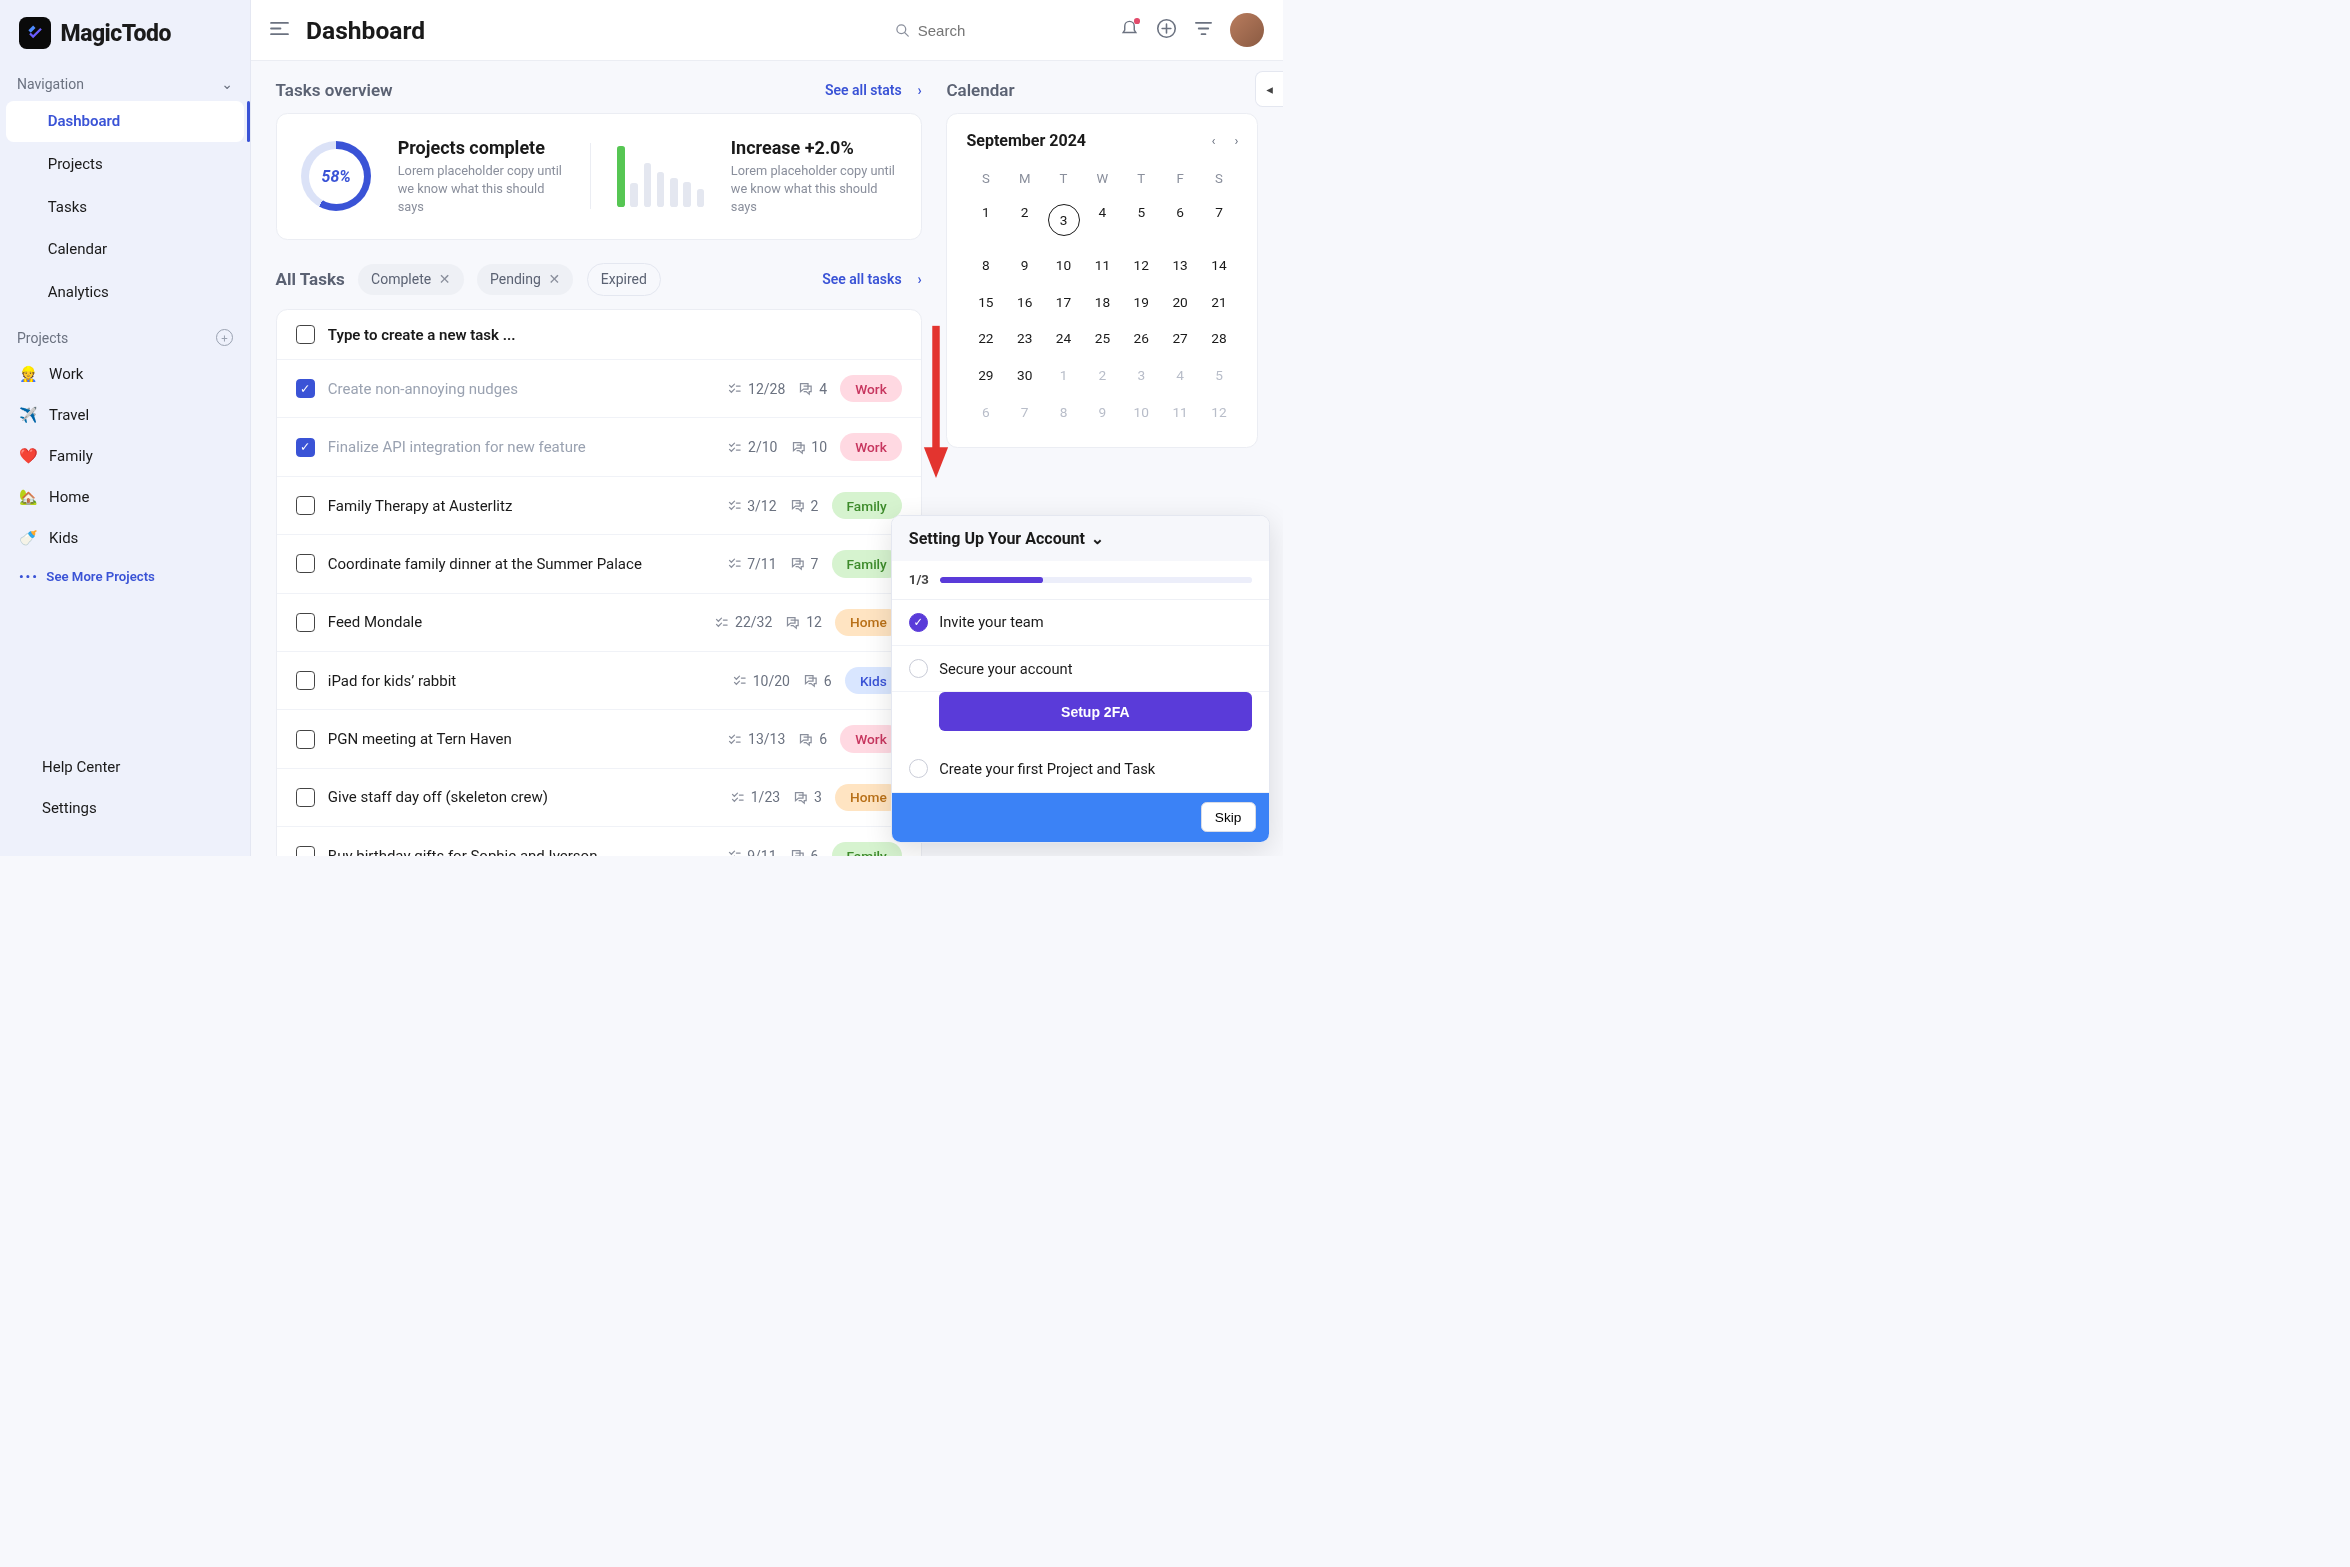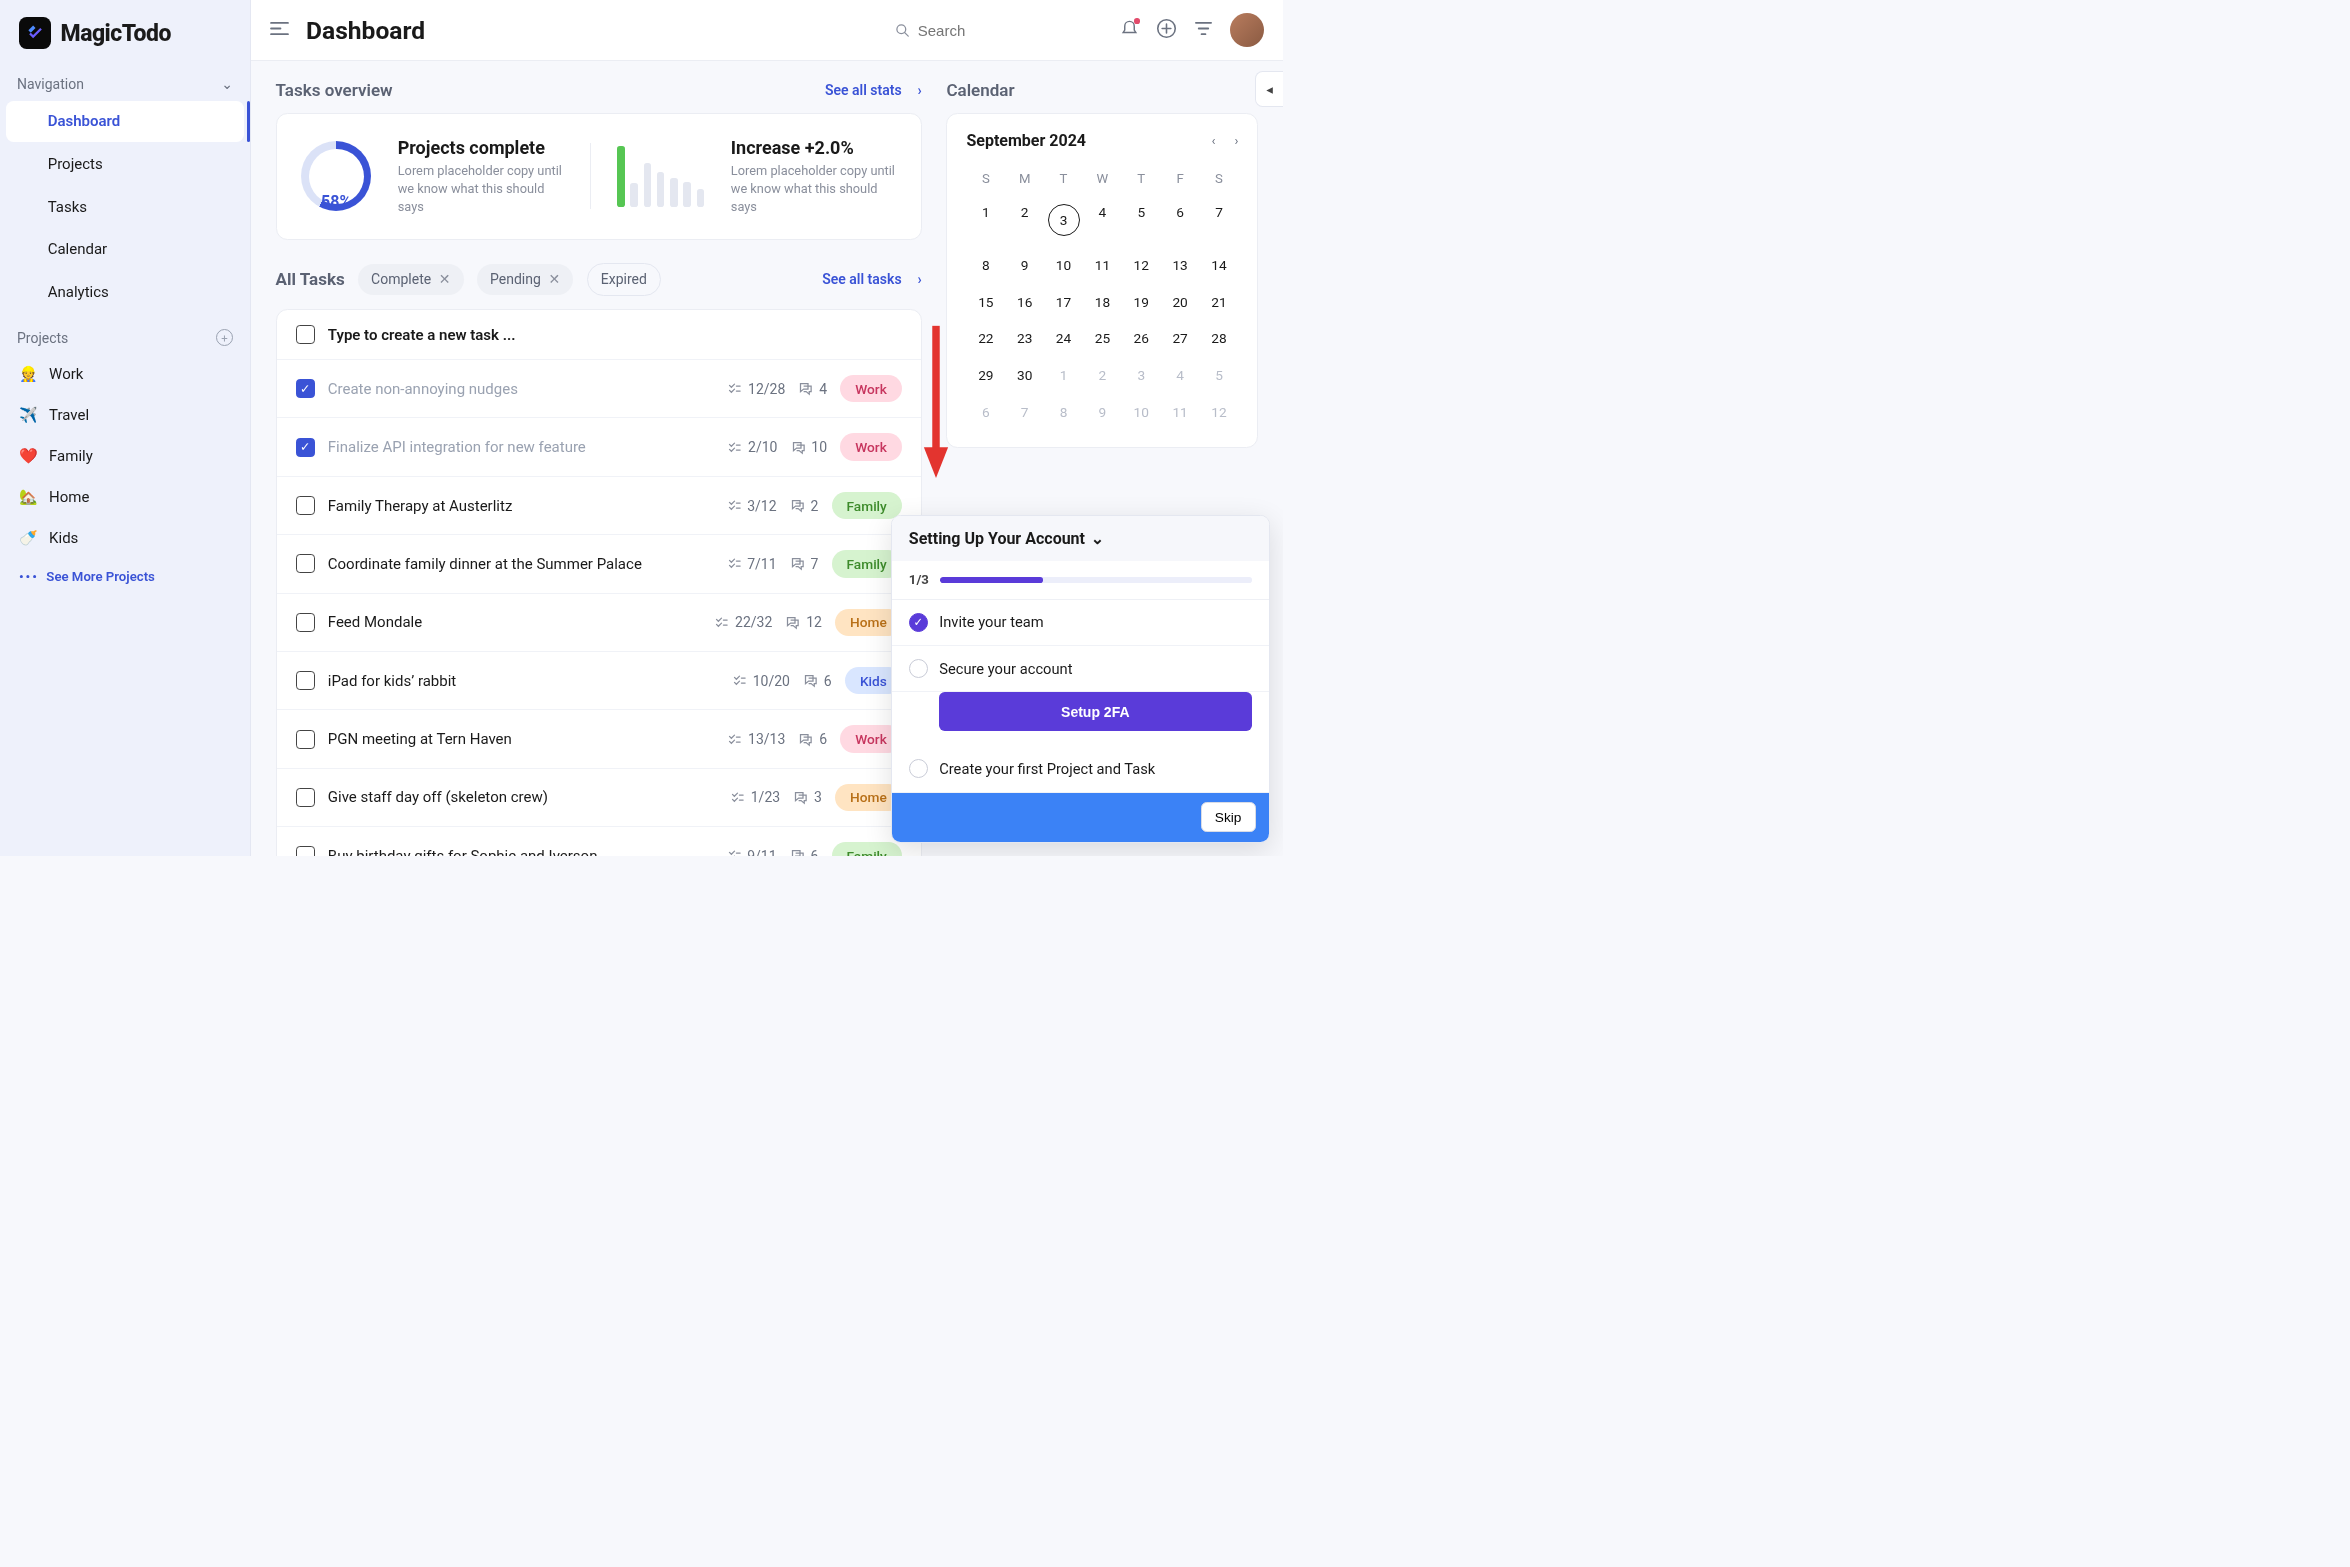--- a/index.html
+++ b/index.html
@@ -51,21 +51,21 @@
   
   .main{position:absolute;left:251px;right:0;top:61px;bottom:0;padding:19px 24.6px;display:flex;gap:24.6px;overflow:hidden;}
   .col-left{flex:1;min-width:0;}
   .col-right{width:312px;}
 
   .sect-head{display:flex;align-items:center;justify-content:space-between;margin-bottom:13.2px;}
   .sect-title{font-size:17px;font-weight:600;color:#5b6273;}
   .see-all{color:#3a53d6;font-weight:600;font-size:14px;display:flex;align-items:center;gap:16px;}
 
   .stats-card{background:#fff;border:0.9px solid #ebedf3;border-radius:11.4px;padding:23px 24.6px;display:flex;gap:26.5px;align-items:center;}
-  .donut{width:70px;height:70px;border-radius:50%;background:conic-gradient(#3a53d6 0 58%, #dbe2f7 58% 100%);display:flex;align-items:flex-end;justify-content:center;position:relative;}
+  .donut{width:70px;height:70px;border-radius:50%;background:conic-gradient(#3a53d6 0 58%, #dbe2f7 58% 100%);display:flex;align-items:center;justify-content:center;position:relative;font-style:italic;}
   .donut::after{content:"";position:absolute;inset:7.6px;border-radius:50%;background:#fff;}
   .donut span{position:relative;z-index:1;font-weight:700;font-size:16px;color:#3a53d6;}
   .stat-block{flex:1;}
   .stat-title{font-size:18px;font-weight:700;margin-bottom:3.8px;}
   .stat-sub{font-size:12.8px;color:#8a8f9c;line-height:1.4;}
   .divider-v{width:0.9px;height:66px;background:#ebedf3;}
   .bars{display:flex;gap:5.7px;align-items:flex-end;height:62px;}
   .bars div{width:7.6px;border-radius:2.8px;background:#e4e7f0;}
   .bars div.hi{background:#56c653;}
 
@@ -174,20 +174,24 @@
       <div class="proj-item">
         <span>🍼</span>
         <span>Kids</span>
       </div>
     </div>
   <div class="see-more">
     <span class="dots">•••</span>
     <span>See More Projects</span>
   </div>
 
+  <div class="sidebar-bottom" id="sidebar-bottom">
+      <div class="bottom-item">Help Center</div>
+      <div class="bottom-item">Settings</div>
+    </div>
 </aside>
 
 <header class="topbar">
   <span class="menu-icon">
     <svg width="19" height="15" viewBox="0 0 20 16">
         <path stroke="#6b7280" stroke-width="2" stroke-linecap="round" d="M1 2h18M1 8h10M1 14h18"></path>
       </svg>
   </span>
   <h1 class="page-title">Dashboard</h1>
   <div class="search-wrap">

